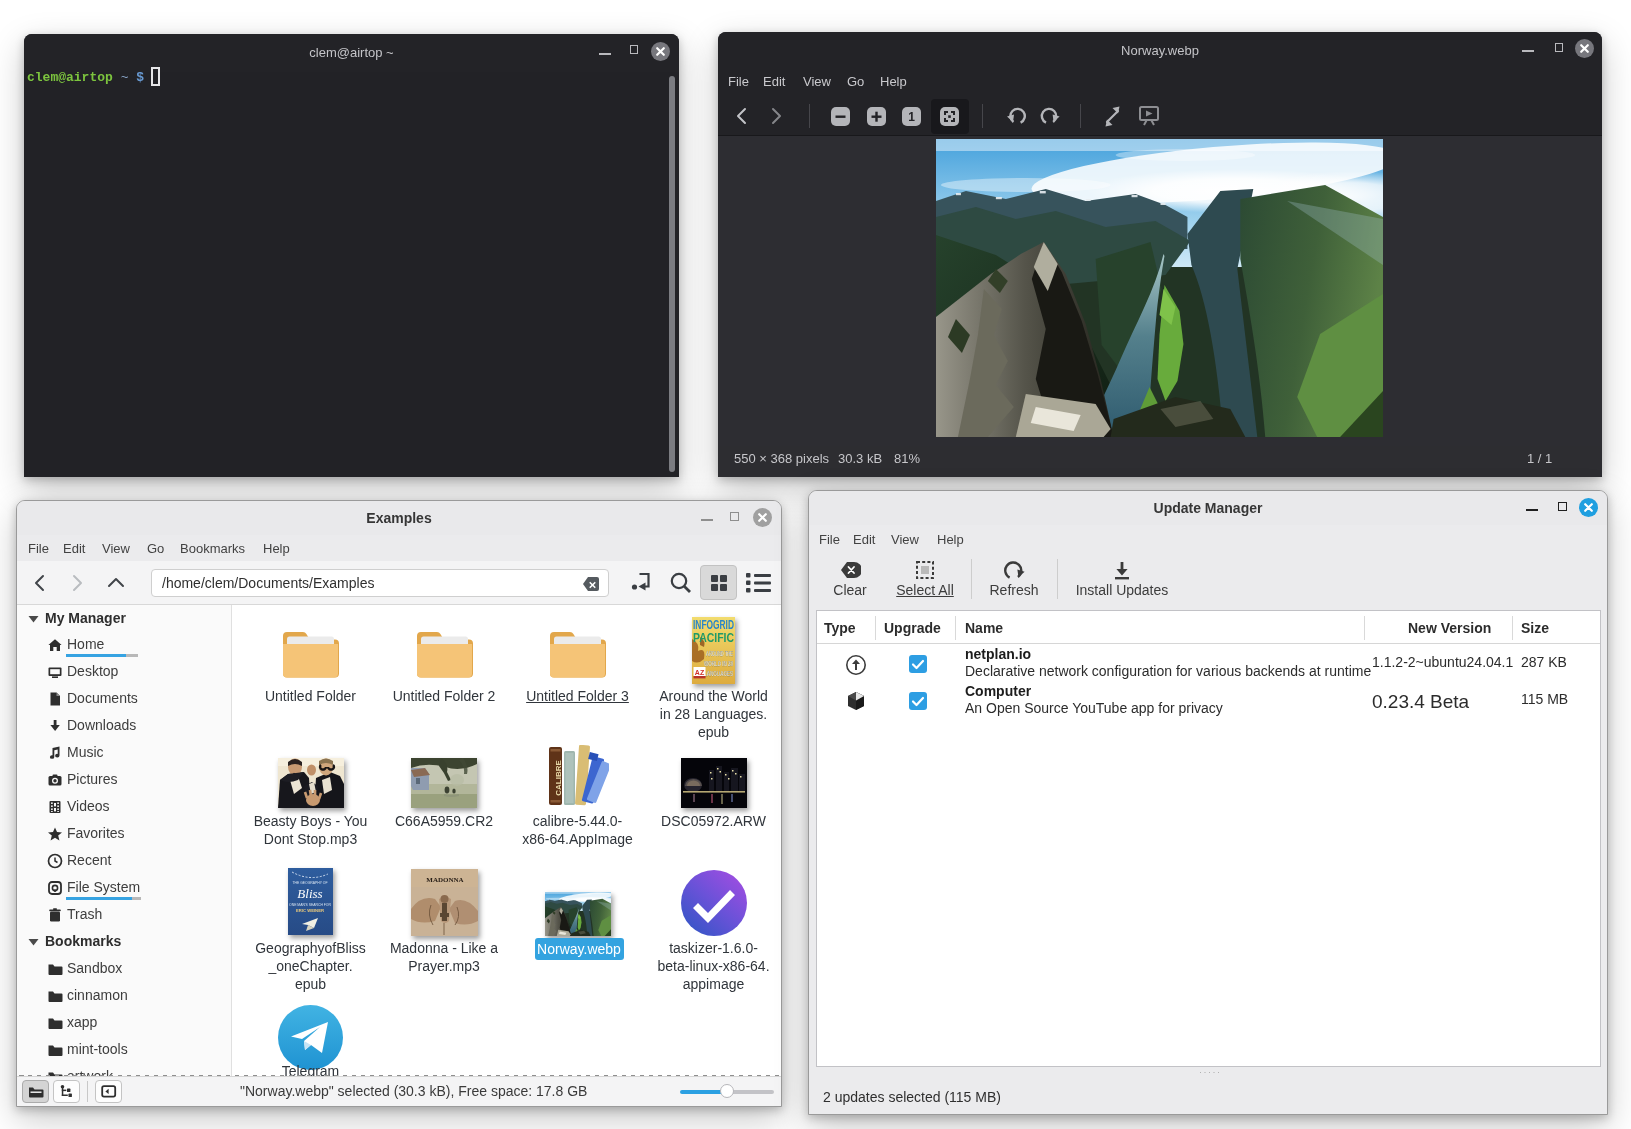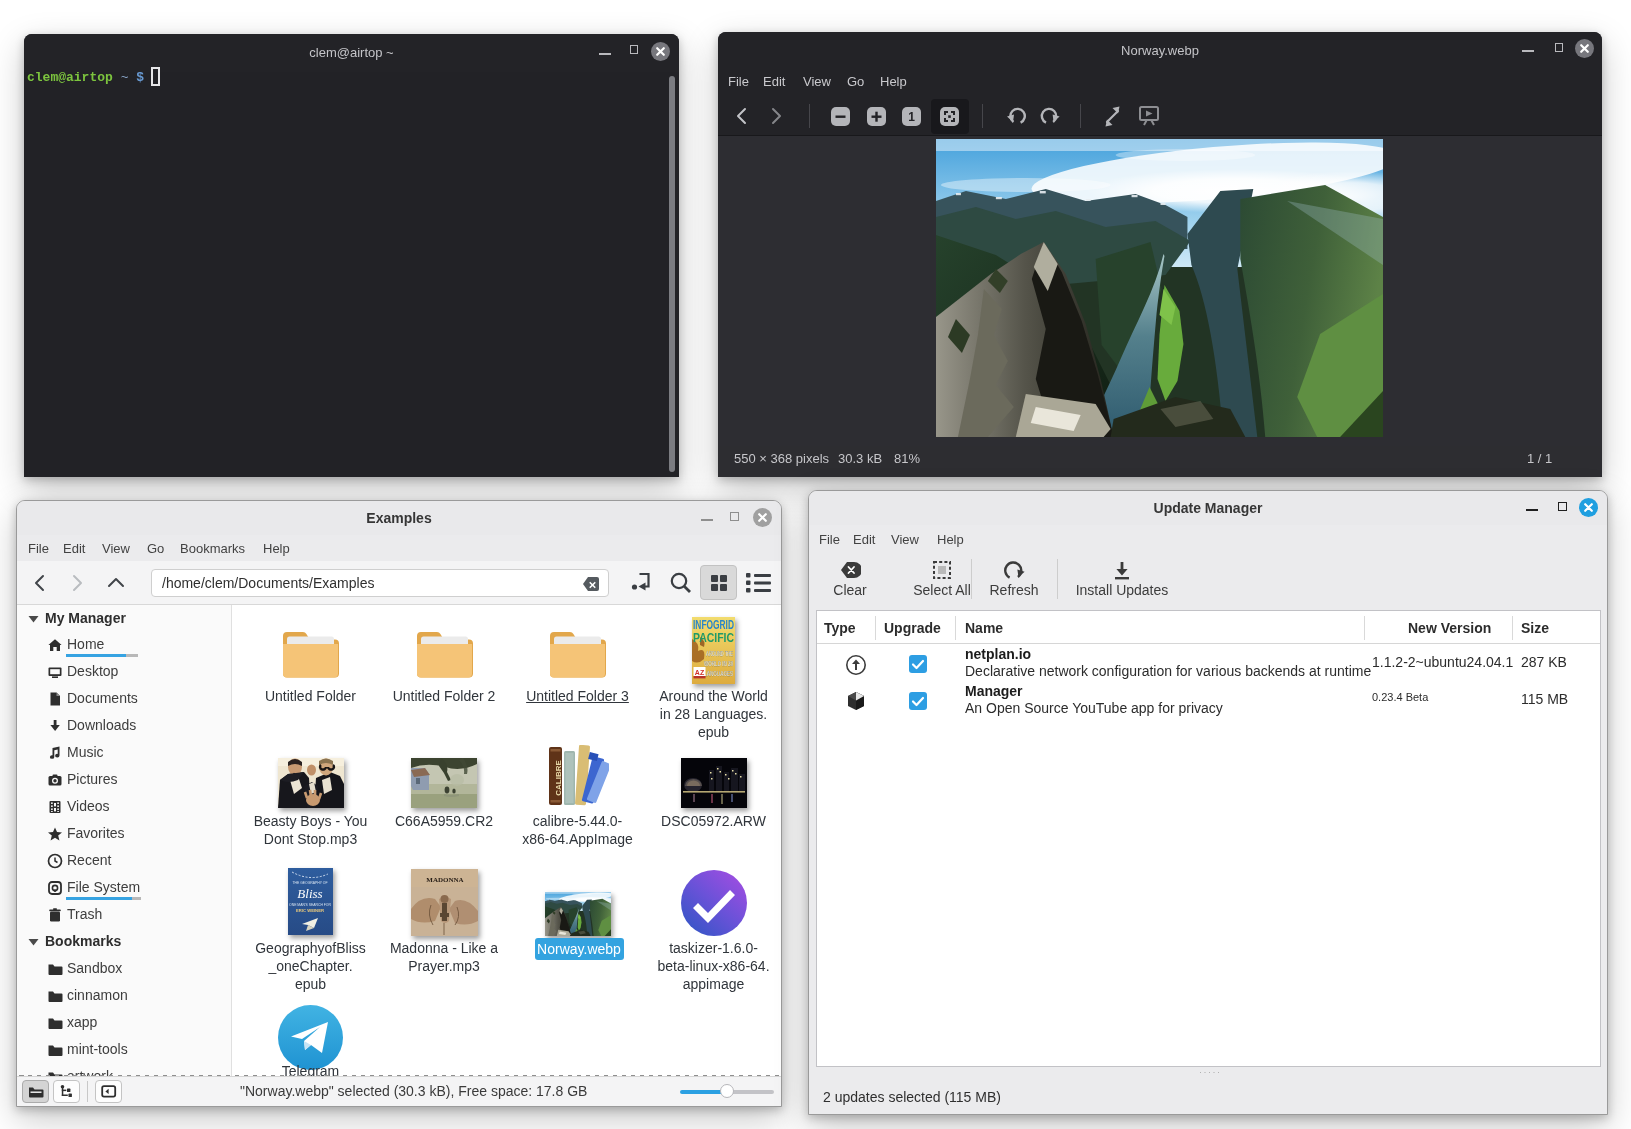--- a/index.html
+++ b/index.html
@@ -703,21 +703,21 @@
     <span style="left:128px;">Help</span>
   </div>
   <div class="toolbar" id="umtoolbar">
     <div class="tool" style="left:11px; top:8px; width:60px;">
       <svg width="22" height="22" style="margin:0 auto; display:block;">
         <path d="M8,3 h7 a8,8 0 0 1 0,16 h-7 l-6,-8 Z" fill="#3a3a3a"></path>
         <path d="M9.5,8 L15,14 M15,8 L9.5,14" stroke="#ffffff" stroke-width="1.8" stroke-linecap="round"></path>
       </svg>
       <div style="margin-top:1px;">Clear</div>
     </div>
-    <div class="tool" style="left:98px; top:8px; width:70px;">
+    <div class="tool" style="left:81px; top:8px; width:70px;text-decoration:underline;">
       <svg width="22" height="22" style="margin:0 auto; display:block;">
         <g fill="none" stroke="#3a3a3a" stroke-width="2" stroke-dasharray="3 2.2">
           <rect x="3" y="3" width="16" height="16"></rect>
         </g>
         <rect x="7" y="7" width="8" height="8" fill="#b9b9b9"></rect>
       </svg>
       <div style="margin-top:1px;">Select All</div>
     </div>
     <div class="abs" style="left:162px; top:8px; width:1px; height:40px; background:#cdcdcd;"></div>
     <div class="tool" style="left:172px; top:8px; width:66px;">
@@ -768,23 +768,23 @@
         <path d="M11,2 L19,6 V16 L11,20 L3,16 V6 Z" fill="#2e2e2e"></path>
         <path d="M11,2 L19,6 L11,10.5 L3,6 Z" fill="#4a4a4a"></path>
         <path d="M11,10.5 L19,6 V16 L11,20 Z" fill="#1a1a1a"></path>
         <path d="M11,2 L19,6 L11,10.5 Z" fill="#e8e8e8"></path>
       </svg>
       <div class="abs" style="left:92px; top:10px; width:18px; height:18px; background:#2d9ee3; border-radius:3px;">
         <svg width="18" height="18">
             <path d="M4,9.5 L7.5,13 L14,6" stroke="#ffffff" stroke-width="2.2" fill="none" stroke-linecap="round" stroke-linejoin="round"></path>
           </svg>
       </div>
-      <div class="abs" style="left:148px; top:1px; font-size:14px; font-weight:bold; color:#1c1c1c;">Manager</div>
+      <div class="abs" style="left:148px; top:1px; font-size:14px; font-weight:bold; color:#1c1c1c;">Computer</div>
       <div class="abs" style="left:148px; top:18px; font-size:14px; color:#2c2c2c;">An Open Source YouTube app for privacy</div>
-      <div class="abs" style="left:555px; top:9px; font-size:11px; color:#2c2c2c;">0.23.4 Beta</div>
+      <div class="abs" style="left:555px; top:9px; font-size:19px; color:#2c2c2c;">0.23.4 Beta</div>
       <div class="abs" style="left:704px; top:9px; font-size:14px; color:#2c2c2c;">115 MB</div>
     </div>
   </div>
   <div class="abs" style="left:390px; top:579px; width:26px; height:4px; color:#a8a8a8; font-size:9px; letter-spacing:1.5px; line-height:4px;">·····</div>
   <div class="statusbar">
     <span class="abs" style="left:14px; top:13px;">2 updates selected (115 MB)</span>
   </div>
 </div>
 
 </body></html>

